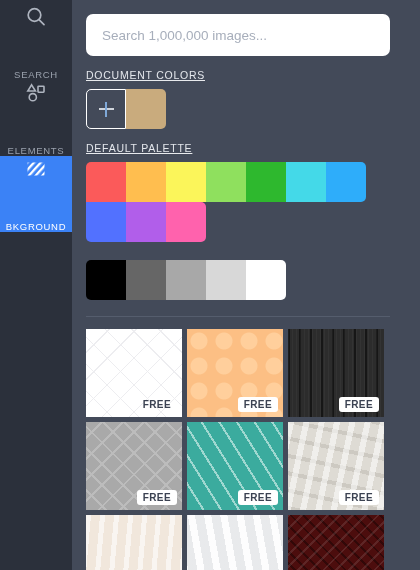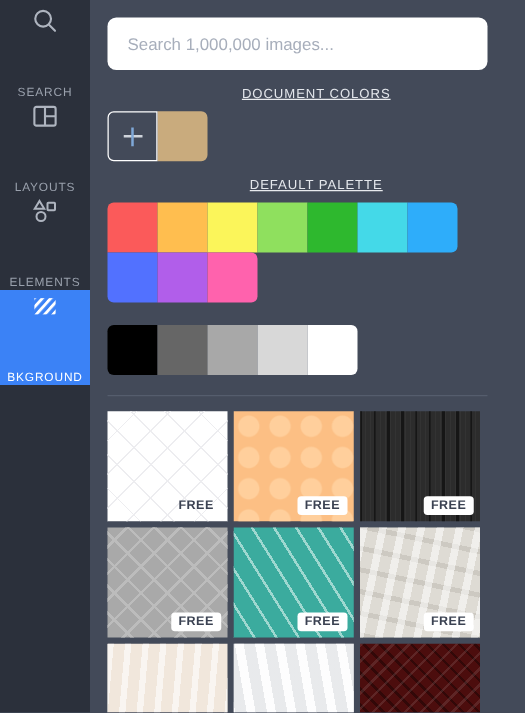--- a/index.html
+++ b/index.html
@@ -68,21 +68,20 @@
     color:#3b4252;
   }
   .search-input::placeholder { color:#a7aebb; }
 
   .sec-label {
     margin:13px 0 8px 14px;
     font-size:10.5px;
     letter-spacing:.75px;
     color:#e4e7ec;
     text-transform:uppercase;
-    text-align:center;
   }
 
   
   .doc-colors { display:flex; margin-left:14px; }
   .add-color {
     width:40px; height:40px;
     border:1.6px solid #ffffff;
     border-top-left-radius:5px; border-bottom-left-radius:5px;
     background:#434a59;
     display:flex; align-items:center; justify-content:center;
@@ -204,30 +203,20 @@
 
   <nav class="rail" id="rail">
       <div class="rail-item">
         <span class="r-ico">
           <svg width="24" height="24" viewBox="0 0 24 24" fill="none" stroke="currentColor" stroke-width="1.7">
             <circle cx="10.5" cy="10" r="6.3"></circle>
             <line x1="15.2" y1="14.8" x2="20" y2="19.6" stroke-linecap="round"></line>
           </svg>
         </span>
         <span class="rail-label">SEARCH</span>
-      </div>
-      <div class="rail-item">
-        <span class="r-ico">
-          <svg width="24" height="24" viewBox="0 0 24 24" fill="none" stroke="currentColor" stroke-width="1.7">
-            <rect x="3.5" y="4.5" width="17" height="15" rx="1.6"></rect>
-            <line x1="12" y1="4.5" x2="12" y2="19.5"></line>
-            <line x1="12" y1="12" x2="20.5" y2="12"></line>
-          </svg>
-        </span>
-        <span class="rail-label">LAYOUTS</span>
       </div>
       <div class="rail-item">
         <span class="r-ico">
           <svg width="24" height="24" viewBox="0 0 24 24" fill="none" stroke="currentColor" stroke-width="1.6">
             <path d="M7.6 3.8 L11.4 10 H3.8 Z"></path>
             <rect x="14" y="5.2" width="6" height="6" rx=".6"></rect>
             <circle cx="8.8" cy="16.2" r="3.6"></circle>
           </svg>
         </span>
         <span class="rail-label">ELEMENTS</span>

